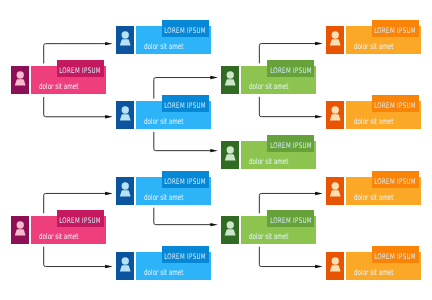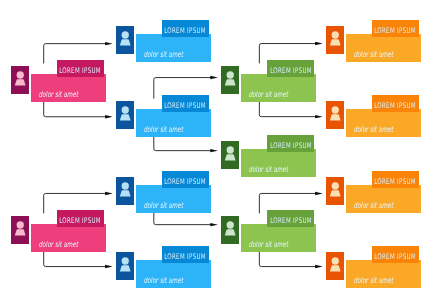--- a/index.html
+++ b/index.html
@@ -4,21 +4,21 @@
 <title>Organization Chart</title>
 <style>
   html,body{margin:0;padding:0;background:#ffffff;}
   body{width:432px;height:300px;overflow:hidden;font-family:"DejaVu Sans",sans-serif;
       -webkit-font-smoothing:antialiased;text-rendering:geometricPrecision;}
   #chart{position:relative;width:432px;height:300px;background:#fff;}
   svg.links{position:absolute;left:0;top:0;width:432px;height:300px;}
   .node{position:absolute;}
   .icon-box{position:absolute;left:0;top:0;width:17.85px;height:27.8px;}
   .icon-box svg{position:absolute;left:0;top:0;}
-  .body-box{position:absolute;top:8px;height:27.6px;font-style:italic;}
+  .body-box{position:absolute;top:0;height:27.6px;}
   .tag-box{position:absolute;height:16.8px;}
   .tag-text{position:absolute;left:50%;top:6.5px;
             color:#d8eefb;font-size:7.7px;letter-spacing:0.45px;white-space:nowrap;line-height:7.7px;
             transform:translateX(-50%) scaleX(0.715);transform-origin:center top;}
   .body-text{position:absolute;left:8.3px;top:16.6px;color:#e6f4fd;font-size:7.95px;white-space:nowrap;line-height:7.95px;
              transform:scaleX(0.715);transform-origin:left top;}
 </style>
 </head>
 <body>
 

